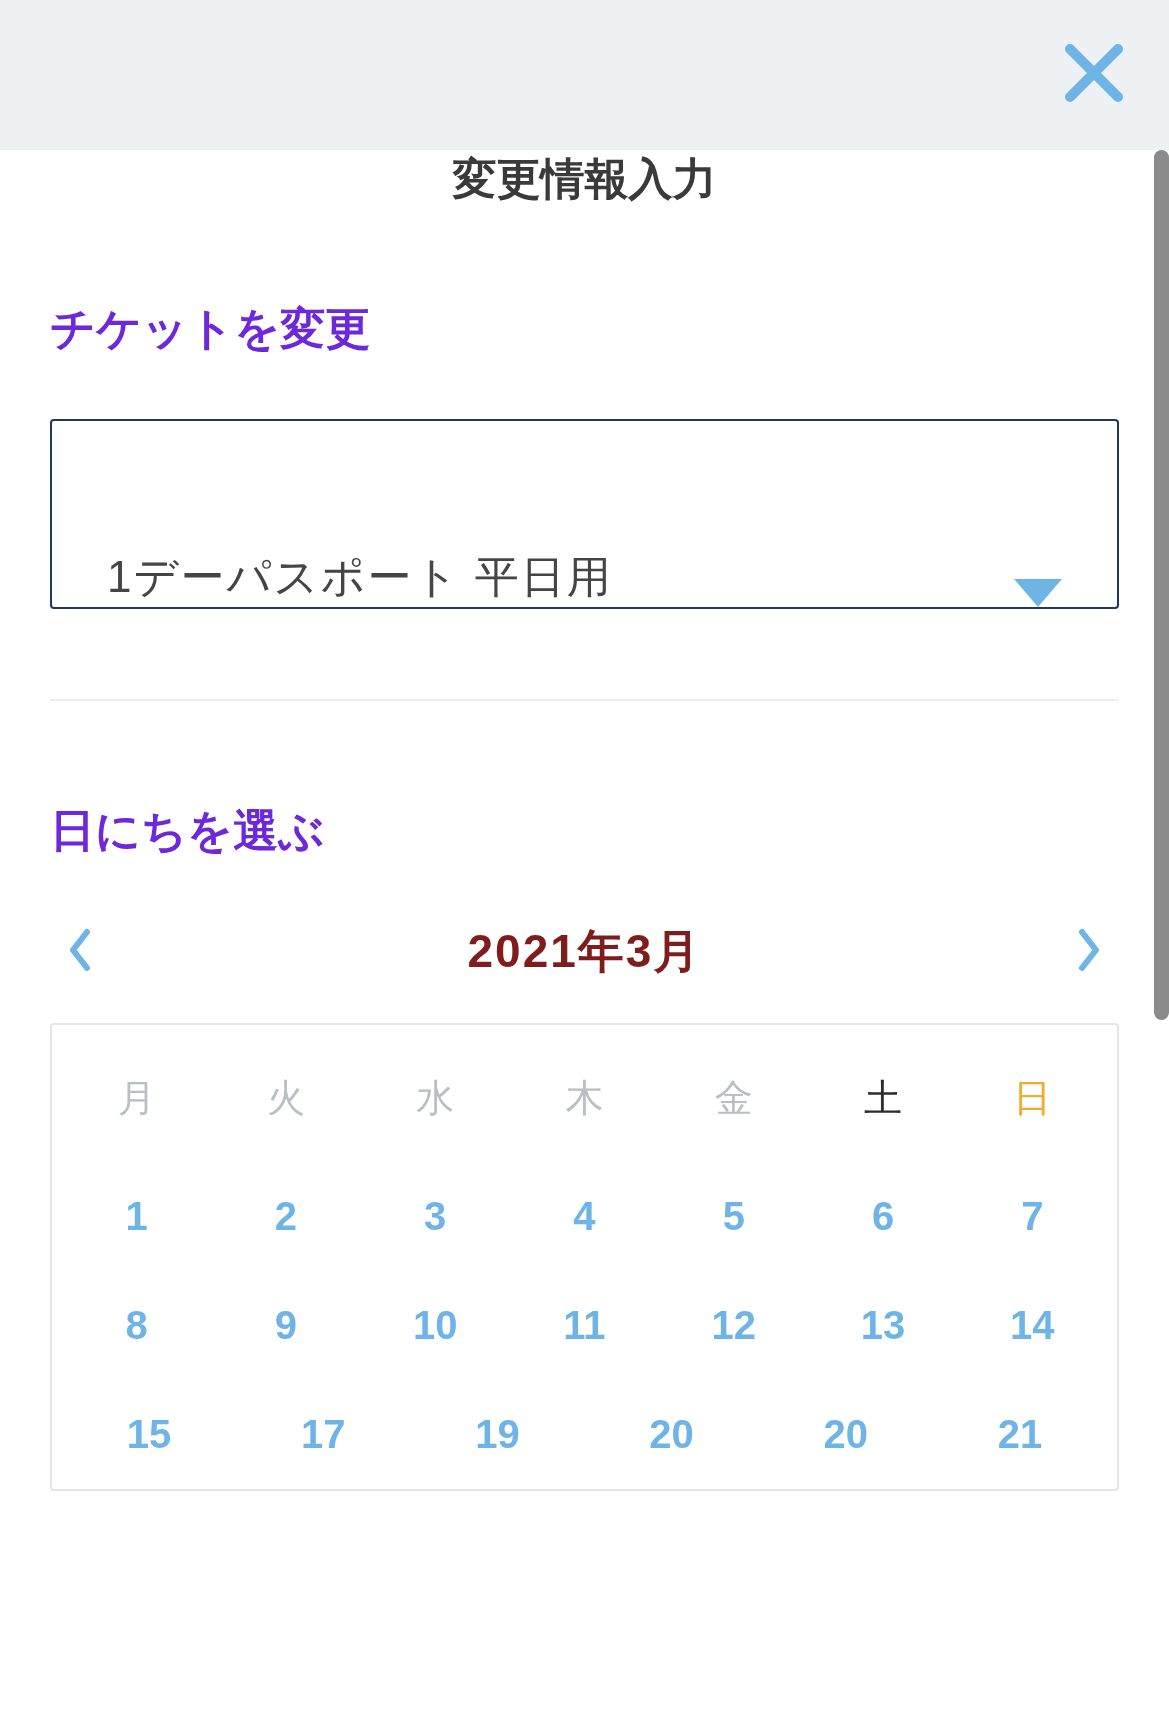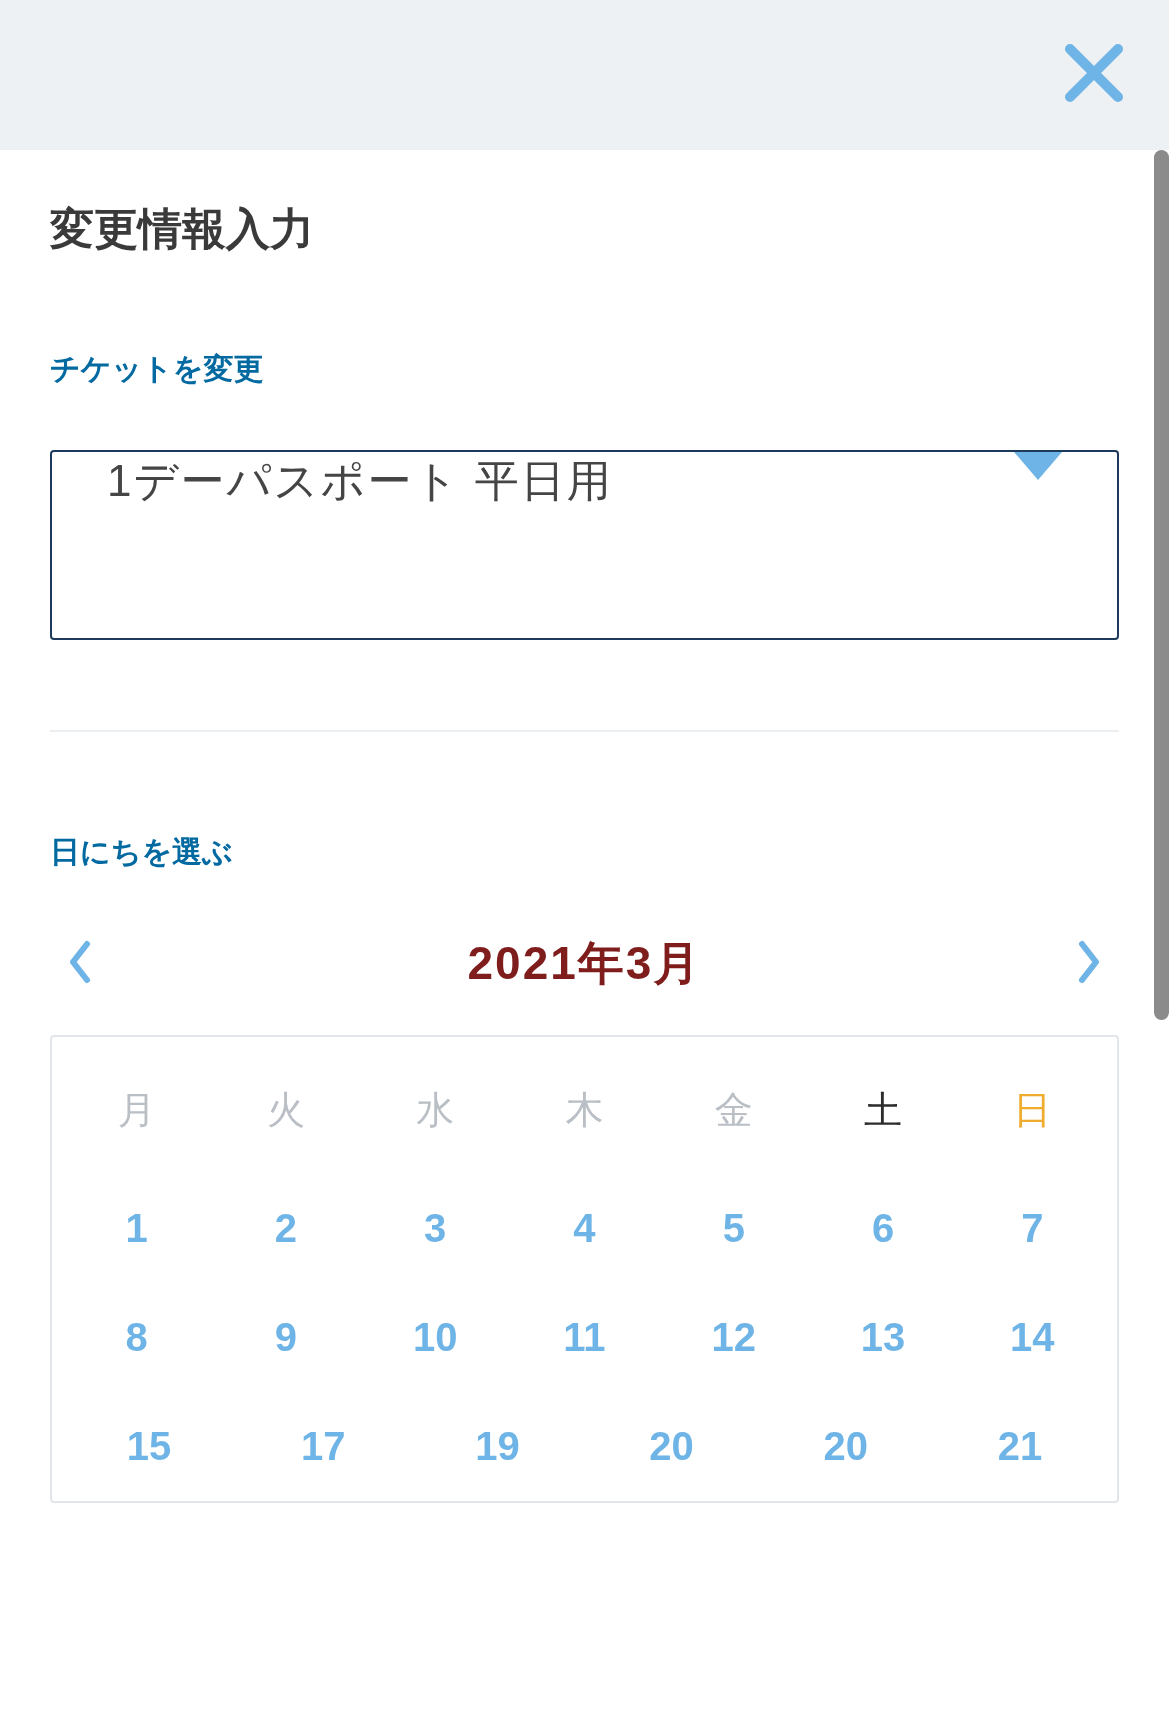--- a/index.html
+++ b/index.html
@@ -32,39 +32,38 @@
       display: flex;
       align-items: center;
       justify-content: center;
       cursor: pointer;
     }
     .close-x svg { width: 60px; height: 60px; }
     .content {
       padding: 0 50px;
     }
     .page-title {
-      text-align: left;
+      text-align: center;
       font-size: 44px;
       font-weight: 600;
       color: #3a3a3a;
-      padding-top: 50px;
       padding-bottom: 90px;
     }
     .section-heading {
-      font-size: 30px;
+      font-size: 45px;
       font-weight: 700;
-      color: #0369a1;
+      color: #6d28d9;
       margin-bottom: 60px;
     }
     .select-box {
       border: 2px solid #1d3a5c;
       border-radius: 4px;
       height: 190px;
       display: flex;
-      align-items: flex-start;
+      align-items: flex-end;
       justify-content: space-between;
       padding: 0 55px;
       cursor: pointer;
       margin-bottom: 90px;
     }
     .select-value {
       font-size: 44px;
       color: #454545;
       font-weight: 400;
       letter-spacing: 2px;

